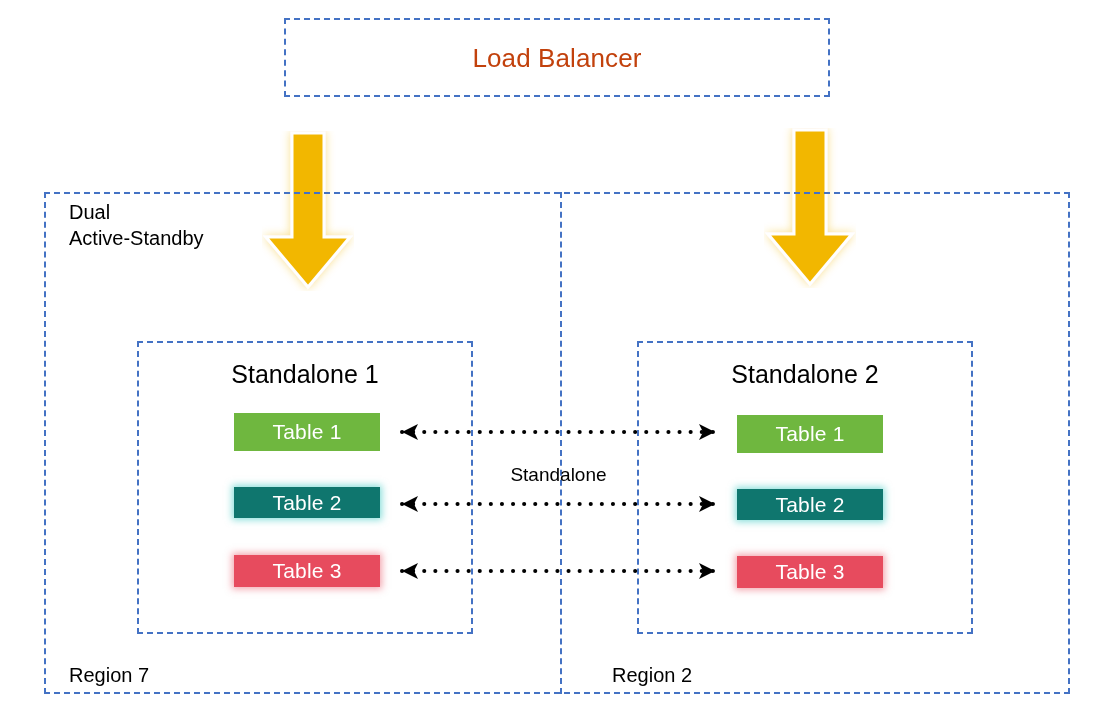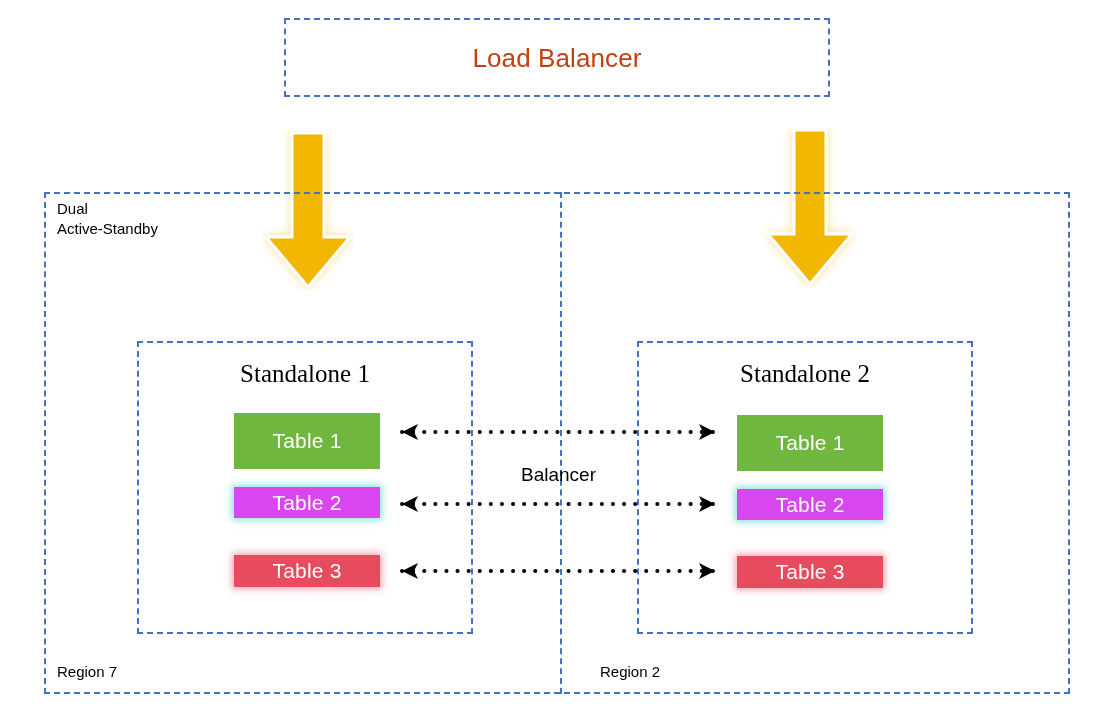--- a/index.html
+++ b/index.html
@@ -58,24 +58,25 @@
     position: absolute;
     left: 560px;
     top: 192px;
     width: 0;
     height: 502px;
     border-left: 2.5px dashed #4472C4;
   }
 
   .corner-label {
     position: absolute;
-    font-size: 15px;
+    font-size: 20px;
     color: #000000;
     line-height: 1.32;
     white-space: pre-line;
+    margin-left: 12px;
   }
   #dual-label {
     left: 57px;
     top: 199px;
   }
   #region1-label {
     left: 57px;
     top: 662px;
   }
   #region2-label {
@@ -93,43 +94,42 @@
   #standalone-2 { left: 637px; }
 
   .standalone-title {
     position: absolute;
     left: 0;
     right: 0;
     top: 17px;
     text-align: center;
     font-size: 25px;
     color: #000000;
-    font-family: Liberation Serif, serif;
   }
 
   
   .table-chip {
     position: absolute;
     box-sizing: border-box;
     display: flex;
     align-items: center;
     justify-content: center;
     color: #ffffff;
     font-size: 21px;
     letter-spacing: 0.2px;
   }
   .chip-t1 {
     width: 146px;
-    height: 56px;
+    height: 38px;
     background: #6FB73F;
   }
   .chip-t2 {
     width: 146px;
     height: 31px;
-    background: #d946ef;
+    background: #0f766e;
     box-shadow: 0 0 7px 2px rgba(43,196,190,0.55);
   }
   .chip-t3 {
     width: 146px;
     height: 32px;
     background: #E74B5E;
     box-shadow: 0 0 7px 2px rgba(231,75,94,0.50);
   }
   
   #l-t1 { left: 234px; top: 413px; }
@@ -237,15 +237,15 @@
     </svg>
   </div>
   <div class="replicate-line" id="rep-3">
     <svg viewBox="0 0 357 22" xmlns="http://www.w3.org/2000/svg" preserveAspectRatio="none">
       <line x1="22" y1="11" x2="335" y2="11" stroke="#000000" stroke-width="4" stroke-linecap="round" stroke-dasharray="0.1 11"></line>
       <polygon points="22,11 38,3 34,11 38,19" fill="#000000"></polygon>
       <polygon points="335,11 319,3 323,11 319,19" fill="#000000"></polygon>
     </svg>
   </div>
 
-  <div id="replicate-label">Balancer</div>
+  <div id="replicate-label">Standalone</div>
 
 </div>
 
 </body></html>

